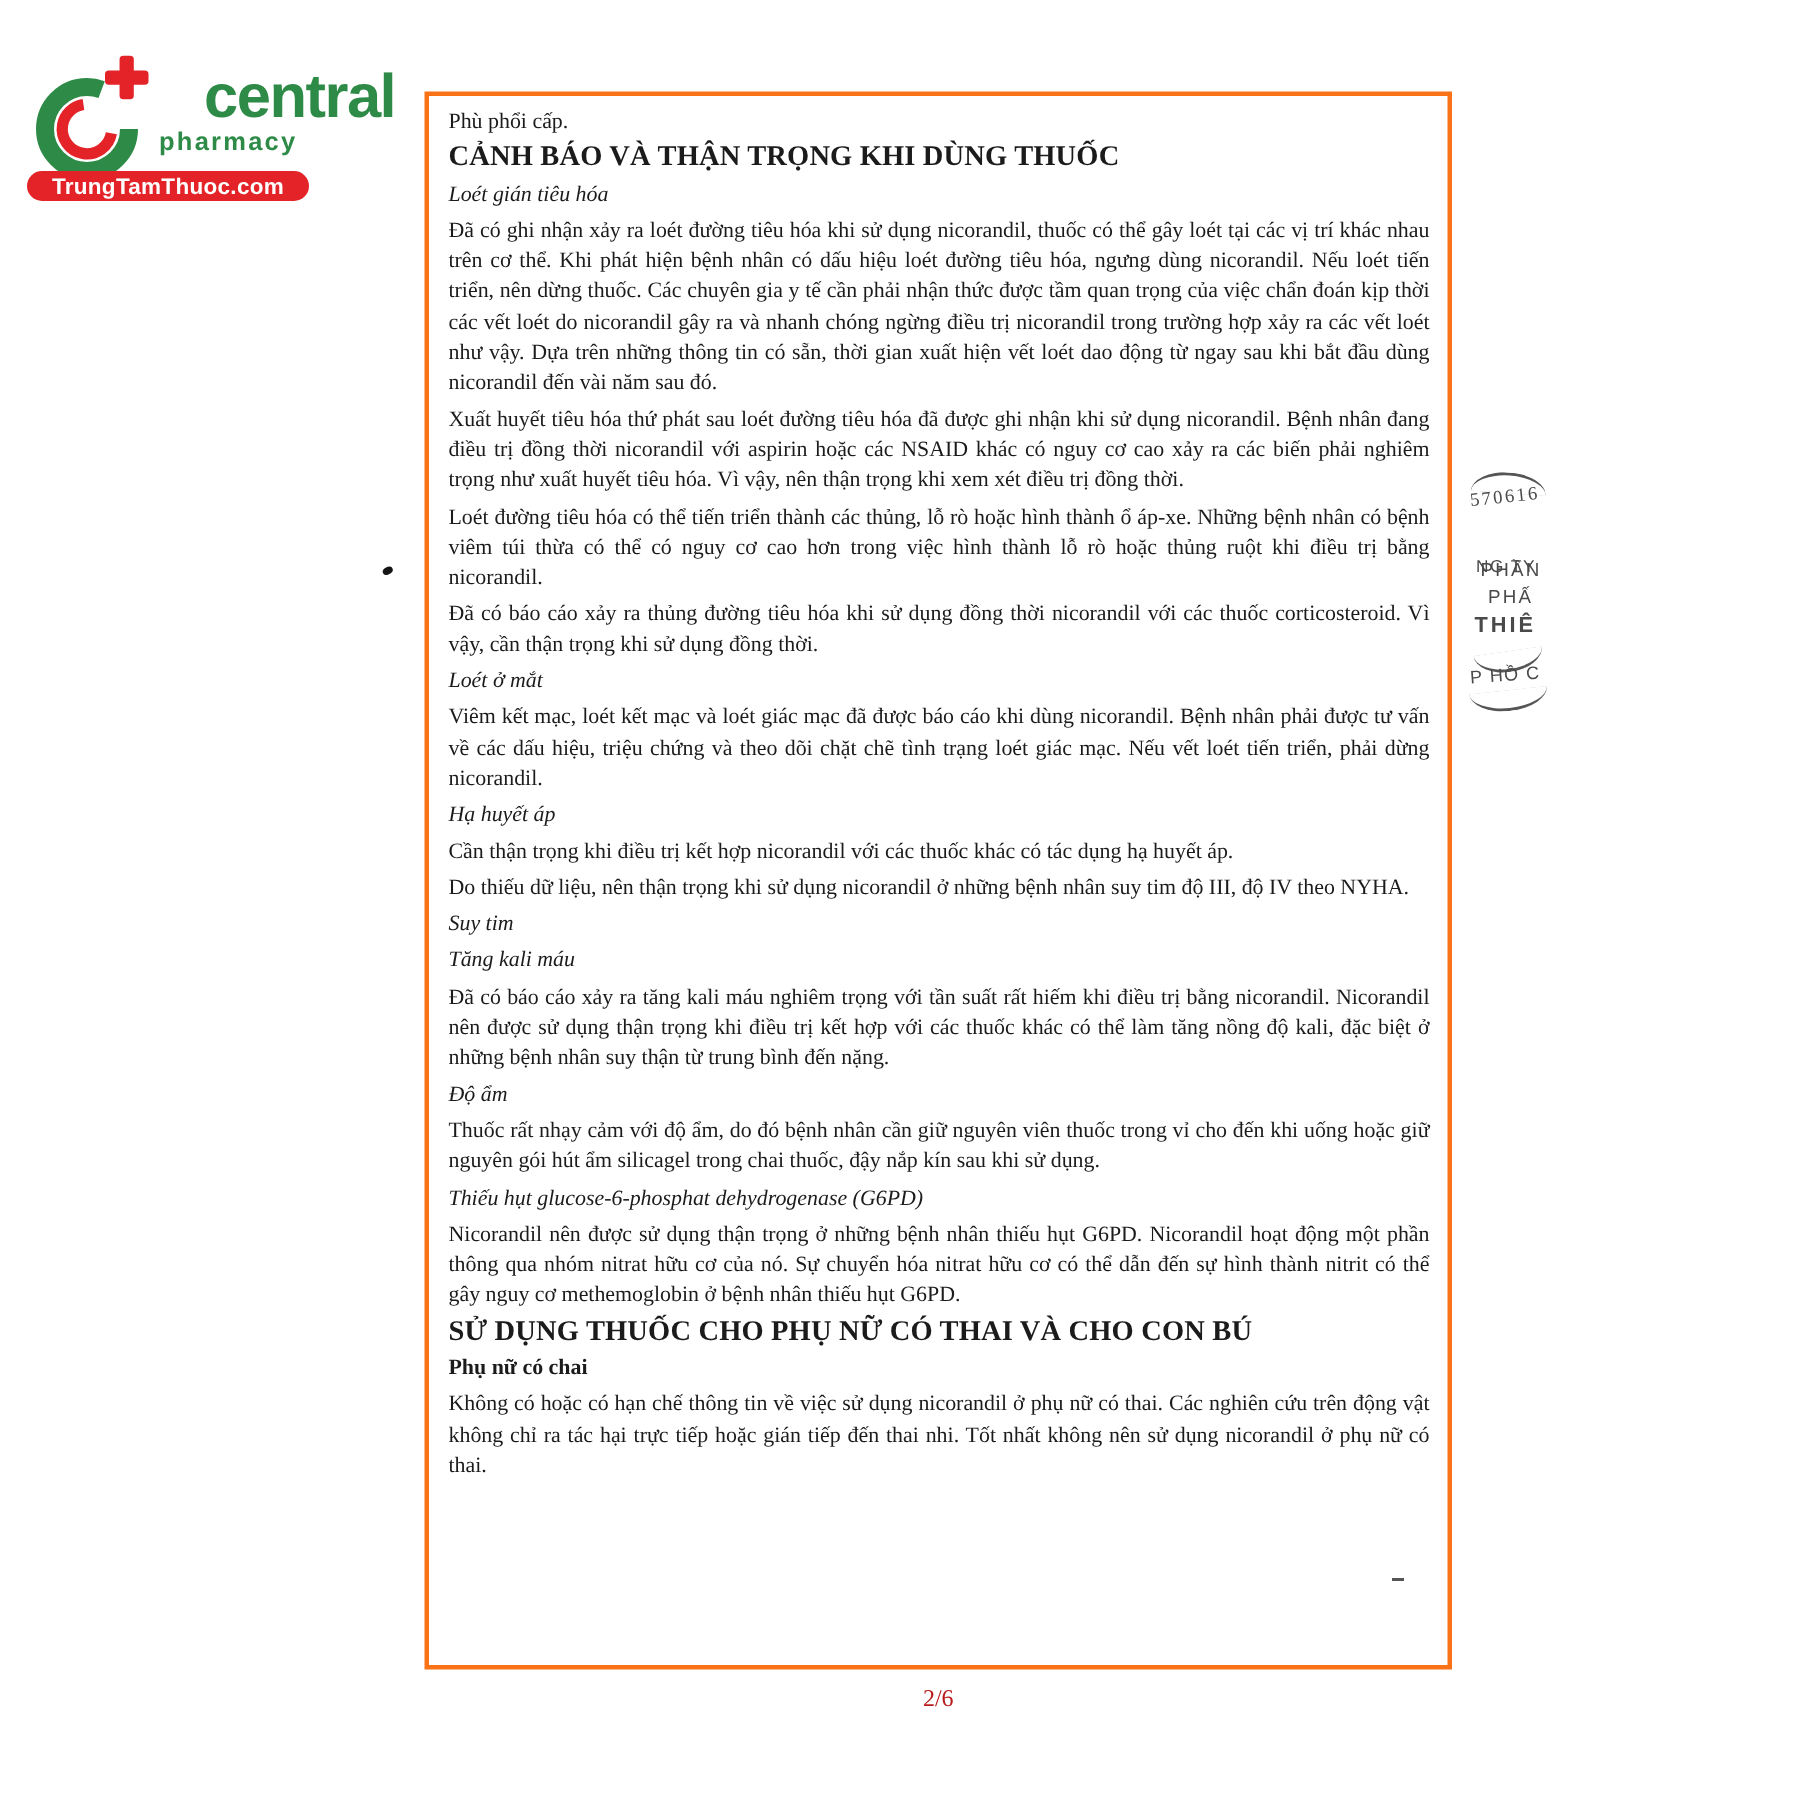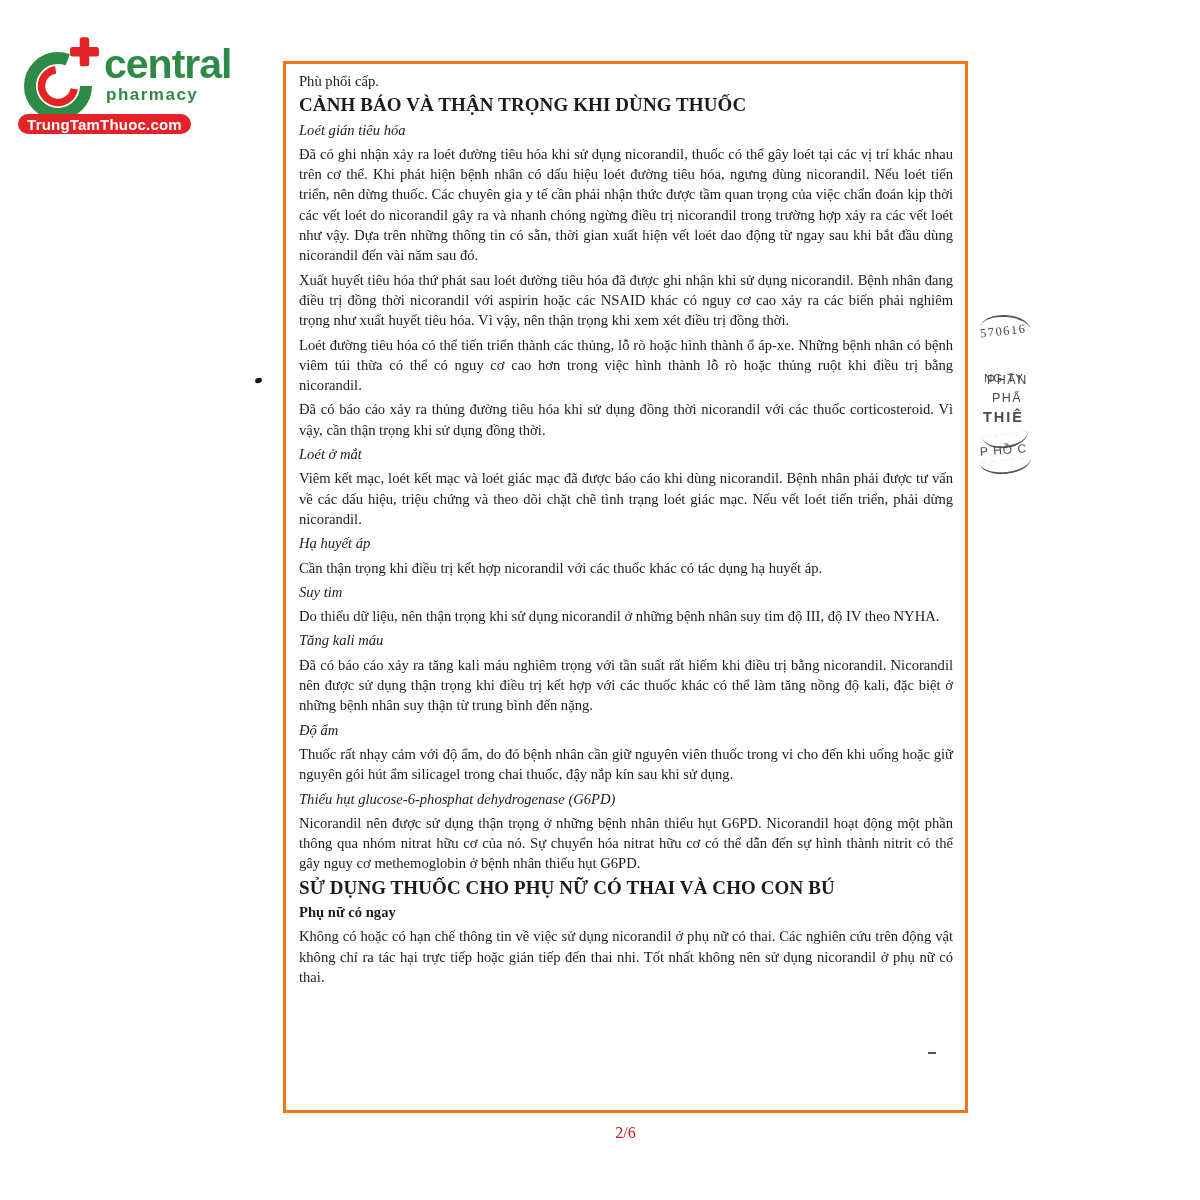--- a/index.html
+++ b/index.html
@@ -2,23 +2,23 @@
 <html><head>
 <meta charset="utf-8">
 <style>
   html,body{margin:0;padding:0;background:#ffffff;width:1200px;height:1200px;overflow:hidden;}
   body{position:relative;font-family:"Liberation Serif","DejaVu Serif",serif;color:#1b1b1b;}
 
   
   .logo{position:absolute;left:18px;top:34px;width:210px;height:104px;}
   .logo-icon{position:absolute;left:4px;top:2px;}
   .logo-text{position:absolute;left:86px;top:10px;font-family:"Liberation Sans","DejaVu Sans",sans-serif;}
-  .logo-brand{font-size:41px;font-weight:700;color:#2e8b47;line-height:40px;letter-spacing:-1px;}
+  .logo-brand{font-size:41px;font-weight:700;color:#2e8b47;line-height:40px;letter-spacing:-1px;margin-left:32px;}
   .logo-tag{font-size:17px;font-weight:700;color:#2e8b47;letter-spacing:1.5px;margin-top:1px;margin-left:2px;}
-  .logo-banner{position:absolute;left:0px;top:80px;width:173px;height:20px;background:#e42328;border-radius:10px;
+  .logo-banner{position:absolute;left:0px;top:80px;width:188px;height:20px;background:#e42328;border-radius:10px;
     display:flex;align-items:center;justify-content:center;}
   .logo-banner span{color:#ffffff;font-family:"Liberation Sans","DejaVu Sans",sans-serif;
     font-size:15px;font-weight:700;letter-spacing:0.2px;}
 
   
   .doc{position:absolute;left:283px;top:61px;width:685px;height:1052px;border:3px solid #f97316;
     box-sizing:border-box;padding:5px 12px 0 13px;background:#ffffff;}
   .blk{font-size:14.6px;line-height:20.3px;}
   .blk-plain{margin:2px 0 2px;}
   .blk-h1{font-weight:700;font-size:19px;margin:4px 0 3px;letter-spacing:0.1px;}
@@ -80,30 +80,30 @@
       <div class="blk blk-h1">CẢNH BÁO VÀ THẬN TRỌNG KHI DÙNG THUỐC</div>
       <div class="blk blk-ital">Loét gián tiêu hóa</div>
       <div class="blk blk-para">Đã có ghi nhận xảy ra loét đường tiêu hóa khi sử dụng nicorandil, thuốc có thể gây loét tại các vị trí khác nhau trên cơ thể. Khi phát hiện bệnh nhân có dấu hiệu loét đường tiêu hóa, ngưng dùng nicorandil. Nếu loét tiến triển, nên dừng thuốc. Các chuyên gia y tế cần phải nhận thức được tầm quan trọng của việc chẩn đoán kịp thời các vết loét do nicorandil gây ra và nhanh chóng ngừng điều trị nicorandil trong trường hợp xảy ra các vết loét như vậy. Dựa trên những thông tin có sẵn, thời gian xuất hiện vết loét dao động từ ngay sau khi bắt đầu dùng nicorandil đến vài năm sau đó.</div>
       <div class="blk blk-para">Xuất huyết tiêu hóa thứ phát sau loét đường tiêu hóa đã được ghi nhận khi sử dụng nicorandil. Bệnh nhân đang điều trị đồng thời nicorandil với aspirin hoặc các NSAID khác có nguy cơ cao xảy ra các biến phải nghiêm trọng như xuất huyết tiêu hóa. Vì vậy, nên thận trọng khi xem xét điều trị đồng thời.</div>
       <div class="blk blk-para">Loét đường tiêu hóa có thể tiến triển thành các thủng, lỗ rò hoặc hình thành ổ áp-xe. Những bệnh nhân có bệnh viêm túi thừa có thể có nguy cơ cao hơn trong việc hình thành lỗ rò hoặc thủng ruột khi điều trị bằng nicorandil.</div>
       <div class="blk blk-para">Đã có báo cáo xảy ra thủng đường tiêu hóa khi sử dụng đồng thời nicorandil với các thuốc corticosteroid. Vì vậy, cần thận trọng khi sử dụng đồng thời.</div>
       <div class="blk blk-ital">Loét ở mắt</div>
       <div class="blk blk-para">Viêm kết mạc, loét kết mạc và loét giác mạc đã được báo cáo khi dùng nicorandil. Bệnh nhân phải được tư vấn về các dấu hiệu, triệu chứng và theo dõi chặt chẽ tình trạng loét giác mạc. Nếu vết loét tiến triển, phải dừng nicorandil.</div>
       <div class="blk blk-ital">Hạ huyết áp</div>
       <div class="blk blk-para">Cần thận trọng khi điều trị kết hợp nicorandil với các thuốc khác có tác dụng hạ huyết áp.</div>
+      <div class="blk blk-para">Do thiếu dữ liệu, nên thận trọng khi sử dụng nicorandil ở những bệnh nhân suy tim độ III, độ IV theo NYHA.</div>
       <div class="blk blk-ital">Suy tim</div>
-      <div class="blk blk-para">Do thiếu dữ liệu, nên thận trọng khi sử dụng nicorandil ở những bệnh nhân suy tim độ III, độ IV theo NYHA.</div>
       <div class="blk blk-ital">Tăng kali máu</div>
       <div class="blk blk-para">Đã có báo cáo xảy ra tăng kali máu nghiêm trọng với tần suất rất hiếm khi điều trị bằng nicorandil. Nicorandil nên được sử dụng thận trọng khi điều trị kết hợp với các thuốc khác có thể làm tăng nồng độ kali, đặc biệt ở những bệnh nhân suy thận từ trung bình đến nặng.</div>
       <div class="blk blk-ital">Độ ẩm</div>
       <div class="blk blk-para">Thuốc rất nhạy cảm với độ ẩm, do đó bệnh nhân cần giữ nguyên viên thuốc trong vỉ cho đến khi uống hoặc giữ nguyên gói hút ẩm silicagel trong chai thuốc, đậy nắp kín sau khi sử dụng.</div>
       <div class="blk blk-ital">Thiếu hụt glucose-6-phosphat dehydrogenase (G6PD)</div>
       <div class="blk blk-para">Nicorandil nên được sử dụng thận trọng ở những bệnh nhân thiếu hụt G6PD. Nicorandil hoạt động một phần thông qua nhóm nitrat hữu cơ của nó. Sự chuyển hóa nitrat hữu cơ có thể dẫn đến sự hình thành nitrit có thể gây nguy cơ methemoglobin ở bệnh nhân thiếu hụt G6PD.</div>
       <div class="blk blk-h1">SỬ DỤNG THUỐC CHO PHỤ NỮ CÓ THAI VÀ CHO CON BÚ</div>
-      <div class="blk blk-bold">Phụ nữ có ngay</div>
+      <div class="blk blk-bold">Phụ nữ có chai</div>
       <div class="blk blk-para">Không có hoặc có hạn chế thông tin về việc sử dụng nicorandil ở phụ nữ có thai. Các nghiên cứu trên động vật không chỉ ra tác hại trực tiếp hoặc gián tiếp đến thai nhi. Tốt nhất không nên sử dụng nicorandil ở phụ nữ có thai.</div>
     </div>
 </div>
 
 <div class="stamp">
   <div class="s-arc a0"></div>
   <div class="s-arc-b a1"></div>
   <div class="s-arc-b a2"></div>
 <div class="frag f0">570616</div>
     <div class="frag f1">NG TY</div>

